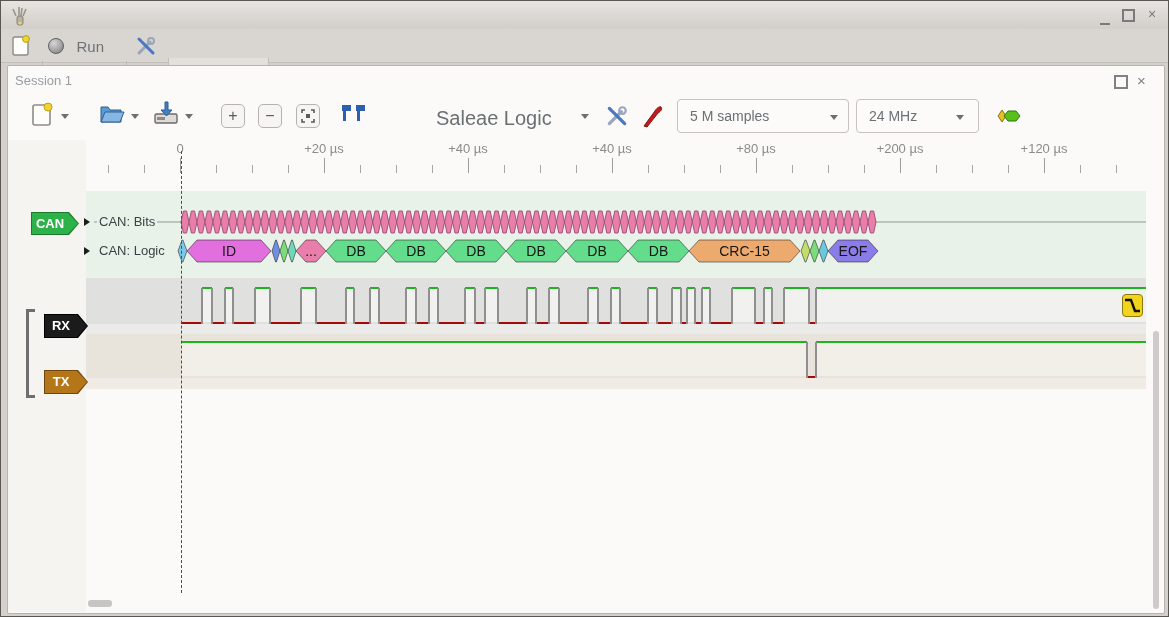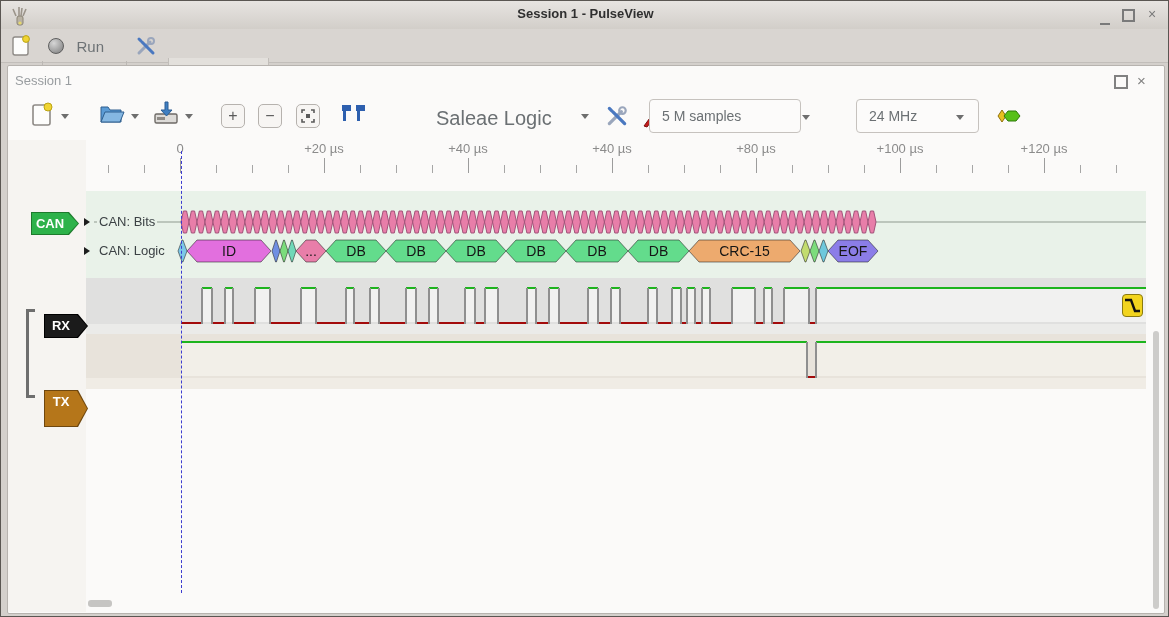--- a/index.html
+++ b/index.html
@@ -78,21 +78,20 @@
 </style>
 </head>
 <body>
 
 <div class="abs titlebar">
   <svg class="abs" style="left:9px;top:3px" width="20" height="22" viewBox="0 0 20 22">
     <rect x="7" y="12" width="6" height="9" rx="2" fill="#b9b2a4" stroke="#8b8475"></rect>
     <path d="M9 12 V3 M6 12 L3 5 M13 12 L16 5 M11 12 L12 4" stroke="#9b948a" stroke-width="1.6" fill="none"></path>
     <circle cx="10" cy="19" r="1.6" fill="#e6d86a"></circle>
   </svg>
-  <div class="abs title-text">Session 1 - PulseView</div>
   <div class="abs winctl minimize" style="left:1099px;top:12px"></div>
   <div class="abs winctl maximize" style="left:1121px;top:8px"></div>
   <div class="abs winctl" style="left:1143px">×</div>
 </div>
 
 <div class="abs main-toolbar">
   <div class="abs" style="left:10px;top:5px">
     <svg width="20" height="23" viewBox="0 0 20 23">
       <rect x="2" y="3" width="15" height="18" rx="2" fill="#fdfdfc" stroke="#8e8a86" stroke-width="1.4"></rect>
       <circle cx="15" cy="5" r="3.4" fill="#f0d433" stroke="#bba414"></circle>
@@ -165,21 +164,21 @@
     <path d="M4 18 L15 7" stroke="#9aa6bc" stroke-width="3" stroke-linecap="round"></path>
     <circle cx="16" cy="6" r="3" fill="none" stroke="#9aa6bc" stroke-width="2"></circle>
     <path d="M18 18 L7 7 M6 6 L4 4" stroke="#4a78c0" stroke-width="3" stroke-linecap="round"></path>
   </svg>
 </div>
 <div class="abs" style="left:640px;top:101px">
   <svg width="24" height="26" viewBox="0 0 24 26">
     <path d="M3 24 L14 9 C15 7 18 4 20 5 C22 7 19 10 17 11 L6 25 Z" fill="#c41c1c" stroke="#7e0f0f"></path>
   </svg>
 </div>
-<div class="abs combo" style="left:648px;width:152px">
+<div class="abs combo" style="left:676px;width:172px">
   <span>5 M samples</span>
   <span class="abs dd-arrow" style="left:152px"></span>
 </div>
 <div class="abs combo" style="left:855px;width:123px">
   <span>24 MHz</span>
   <span class="abs dd-arrow" style="left:99px"></span>
 </div>
 <div class="abs" style="left:996px;top:106px">
   <svg width="26" height="18" viewBox="0 0 26 18">
     <path d="M5 3 L9 9 L5 15 L1 9 Z" fill="#e8c020" stroke="#907010"></path>
@@ -216,21 +215,21 @@
     <div class="tick" style="left: 971px;"></div>
     <div class="tick" style="left: 1007px;"></div>
     <div class="tick major" style="left: 1043px;"></div>
     <div class="tick" style="left: 1079px;"></div>
     <div class="tick" style="left: 1115px;"></div>
     <div class="tick-label" style="left: 179px;">0</div>
     <div class="tick-label" style="left: 323px;">+20 µs</div>
     <div class="tick-label" style="left: 467px;">+40 µs</div>
     <div class="tick-label" style="left: 611px;">+40 µs</div>
     <div class="tick-label" style="left: 755px;">+80 µs</div>
-    <div class="tick-label" style="left: 899px;">+100 µs</div>
+    <div class="tick-label" style="left: 899px;">+200 µs</div>
     <div class="tick-label" style="left: 1043px;">+120 µs</div>
   </div>
 
 <div class="abs band" style="top:190px;height:87px;background:#e9f2e9"></div>
 <div class="abs band" style="top:277px;height:46px;background:#e0e0df"></div>
 <div class="abs band" style="top:323px;height:10px;background:#ebebe9"></div>
 <div class="abs band" style="top:333px;height:44px;background:#e8e3db"></div>
 <div class="abs band" style="top:377px;height:11px;background:#f0ece5"></div>
 
 <svg id="trace-svg" class="abs" width="1060" height="437" viewBox="0 0 1060 437">
@@ -476,21 +475,21 @@
 <div class="abs rowlabel" style="left:96px;top:213px">CAN: Bits</div>
 <div class="abs expander" style="left:83px;top:246px"></div>
 <div class="abs rowlabel" style="left:96px;top:242px">CAN: Logic</div>
 
 <div class="abs bracket"></div>
 <div class="abs tag" style="left:43px;top:313px;width:44px;height:24px">
   <div class="tag-out" style="background:#000"></div>
   <div class="tag-in" style="background:#1b1b1b"></div>
   <div class="tag-text" style="line-height:24px">RX</div>
 </div>
-<div class="abs tag" style="left:43px;top:389px;width:44px;height:37px">
+<div class="abs tag" style="left:43px;top:369px;width:44px;height:24px">
   <div class="tag-out" style="background:#6f470e"></div>
   <div class="tag-in" style="background:#b5761a"></div>
   <div class="tag-text" style="line-height:24px">TX</div>
 </div>
 
 <div class="abs cursor-line"></div>
 <div class="abs trigger-chip">
   <svg width="19" height="21" viewBox="0 0 19 21">
     <path d="M2 5 H8 L12 16 H17" fill="none" stroke="#111" stroke-width="2.4"></path>
   </svg>

